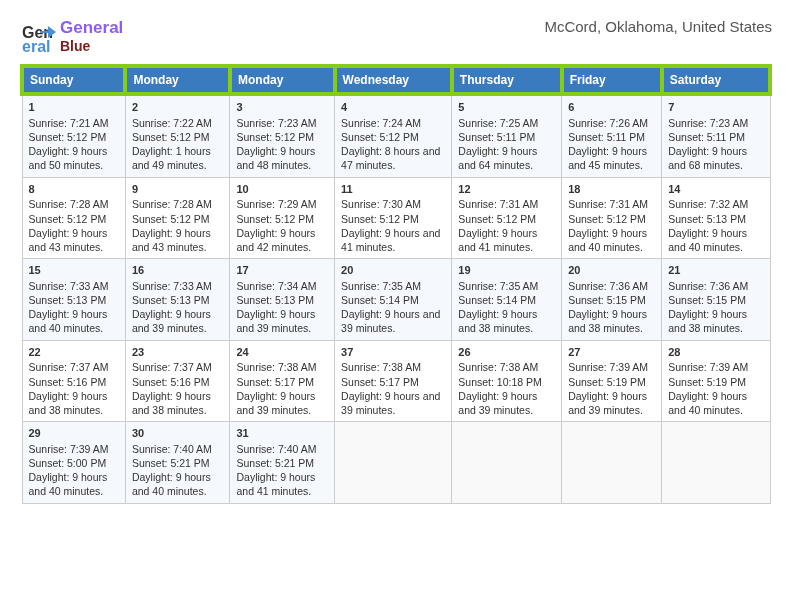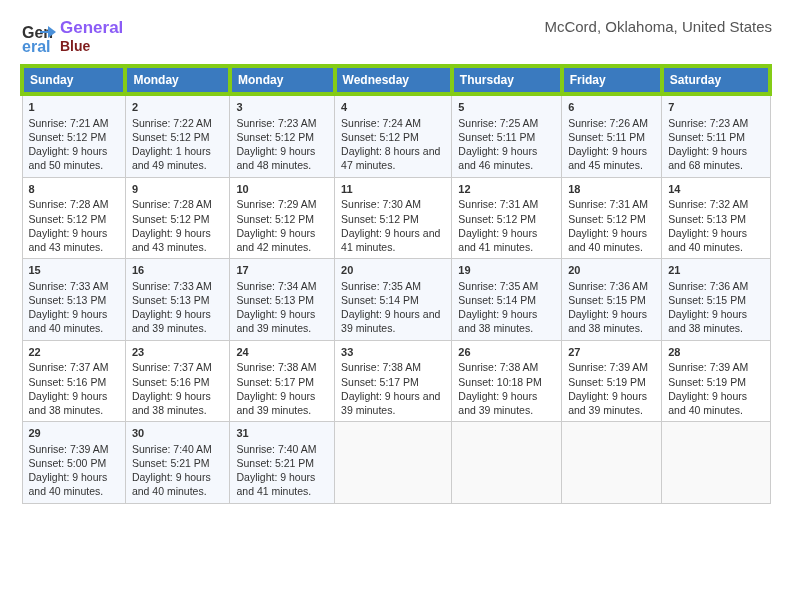--- a/index.html
+++ b/index.html
@@ -114,21 +114,21 @@
           <th>Friday</th>
           <th>Saturday</th>
         </tr>
     </thead>
     <tbody id="calendar-body">
     <tr>
           <td><span class="day-num">1</span><span>Sunrise: 7:21 AM</span><br><span>Sunset: 5:12 PM</span><br><span>Daylight: 9 hours and 50 minutes.</span></td>
           <td><span class="day-num">2</span><span>Sunrise: 7:22 AM</span><br><span>Sunset: 5:12 PM</span><br><span>Daylight: 1 hours and 49 minutes.</span></td>
           <td><span class="day-num">3</span><span>Sunrise: 7:23 AM</span><br><span>Sunset: 5:12 PM</span><br><span>Daylight: 9 hours and 48 minutes.</span></td>
           <td><span class="day-num">4</span><span>Sunrise: 7:24 AM</span><br><span>Sunset: 5:12 PM</span><br><span>Daylight: 8 hours and 47 minutes.</span></td>
-          <td><span class="day-num">5</span><span>Sunrise: 7:25 AM</span><br><span>Sunset: 5:11 PM</span><br><span>Daylight: 9 hours and 46 minutes.</span></td>
+          <td><span class="day-num">5</span><span>Sunrise: 7:25 AM</span><br><span>Sunset: 5:11 PM</span><br><span>Daylight: 9 hours and 64 minutes.</span></td>
           <td><span class="day-num">6</span><span>Sunrise: 7:26 AM</span><br><span>Sunset: 5:11 PM</span><br><span>Daylight: 9 hours and 45 minutes.</span></td>
           <td><span class="day-num">7</span><span>Sunrise: 7:23 AM</span><br><span>Sunset: 5:11 PM</span><br><span>Daylight: 9 hours and 68 minutes.</span></td>
         </tr>
         <tr>
           <td><span class="day-num">8</span><span>Sunrise: 7:28 AM</span><br><span>Sunset: 5:12 PM</span><br><span>Daylight: 9 hours and 43 minutes.</span></td>
           <td><span class="day-num">9</span><span>Sunrise: 7:28 AM</span><br><span>Sunset: 5:12 PM</span><br><span>Daylight: 9 hours and 43 minutes.</span></td>
           <td><span class="day-num">10</span><span>Sunrise: 7:29 AM</span><br><span>Sunset: 5:12 PM</span><br><span>Daylight: 9 hours and 42 minutes.</span></td>
           <td><span class="day-num">11</span><span>Sunrise: 7:30 AM</span><br><span>Sunset: 5:12 PM</span><br><span>Daylight: 9 hours and 41 minutes.</span></td>
           <td><span class="day-num">12</span><span>Sunrise: 7:31 AM</span><br><span>Sunset: 5:12 PM</span><br><span>Daylight: 9 hours and 41 minutes.</span></td>
           <td><span class="day-num">18</span><span>Sunrise: 7:31 AM</span><br><span>Sunset: 5:12 PM</span><br><span>Daylight: 9 hours and 40 minutes.</span></td>
@@ -140,21 +140,21 @@
           <td><span class="day-num">17</span><span>Sunrise: 7:34 AM</span><br><span>Sunset: 5:13 PM</span><br><span>Daylight: 9 hours and 39 minutes.</span></td>
           <td><span class="day-num">20</span><span>Sunrise: 7:35 AM</span><br><span>Sunset: 5:14 PM</span><br><span>Daylight: 9 hours and 39 minutes.</span></td>
           <td><span class="day-num">19</span><span>Sunrise: 7:35 AM</span><br><span>Sunset: 5:14 PM</span><br><span>Daylight: 9 hours and 38 minutes.</span></td>
           <td><span class="day-num">20</span><span>Sunrise: 7:36 AM</span><br><span>Sunset: 5:15 PM</span><br><span>Daylight: 9 hours and 38 minutes.</span></td>
           <td><span class="day-num">21</span><span>Sunrise: 7:36 AM</span><br><span>Sunset: 5:15 PM</span><br><span>Daylight: 9 hours and 38 minutes.</span></td>
         </tr>
         <tr>
           <td><span class="day-num">22</span><span>Sunrise: 7:37 AM</span><br><span>Sunset: 5:16 PM</span><br><span>Daylight: 9 hours and 38 minutes.</span></td>
           <td><span class="day-num">23</span><span>Sunrise: 7:37 AM</span><br><span>Sunset: 5:16 PM</span><br><span>Daylight: 9 hours and 38 minutes.</span></td>
           <td><span class="day-num">24</span><span>Sunrise: 7:38 AM</span><br><span>Sunset: 5:17 PM</span><br><span>Daylight: 9 hours and 39 minutes.</span></td>
-          <td><span class="day-num">33</span><span>Sunrise: 7:38 AM</span><br><span>Sunset: 5:17 PM</span><br><span>Daylight: 9 hours and 39 minutes.</span></td>
+          <td><span class="day-num">37</span><span>Sunrise: 7:38 AM</span><br><span>Sunset: 5:17 PM</span><br><span>Daylight: 9 hours and 39 minutes.</span></td>
           <td><span class="day-num">26</span><span>Sunrise: 7:38 AM</span><br><span>Sunset: 10:18 PM</span><br><span>Daylight: 9 hours and 39 minutes.</span></td>
           <td><span class="day-num">27</span><span>Sunrise: 7:39 AM</span><br><span>Sunset: 5:19 PM</span><br><span>Daylight: 9 hours and 39 minutes.</span></td>
           <td><span class="day-num">28</span><span>Sunrise: 7:39 AM</span><br><span>Sunset: 5:19 PM</span><br><span>Daylight: 9 hours and 40 minutes.</span></td>
         </tr>
         <tr>
           <td><span class="day-num">29</span><span>Sunrise: 7:39 AM</span><br><span>Sunset: 5:00 PM</span><br><span>Daylight: 9 hours and 40 minutes.</span></td>
           <td><span class="day-num">30</span><span>Sunrise: 7:40 AM</span><br><span>Sunset: 5:21 PM</span><br><span>Daylight: 9 hours and 40 minutes.</span></td>
           <td><span class="day-num">31</span><span>Sunrise: 7:40 AM</span><br><span>Sunset: 5:21 PM</span><br><span>Daylight: 9 hours and 41 minutes.</span></td>
           <td class="empty-cell"></td>
           <td class="empty-cell"></td>

